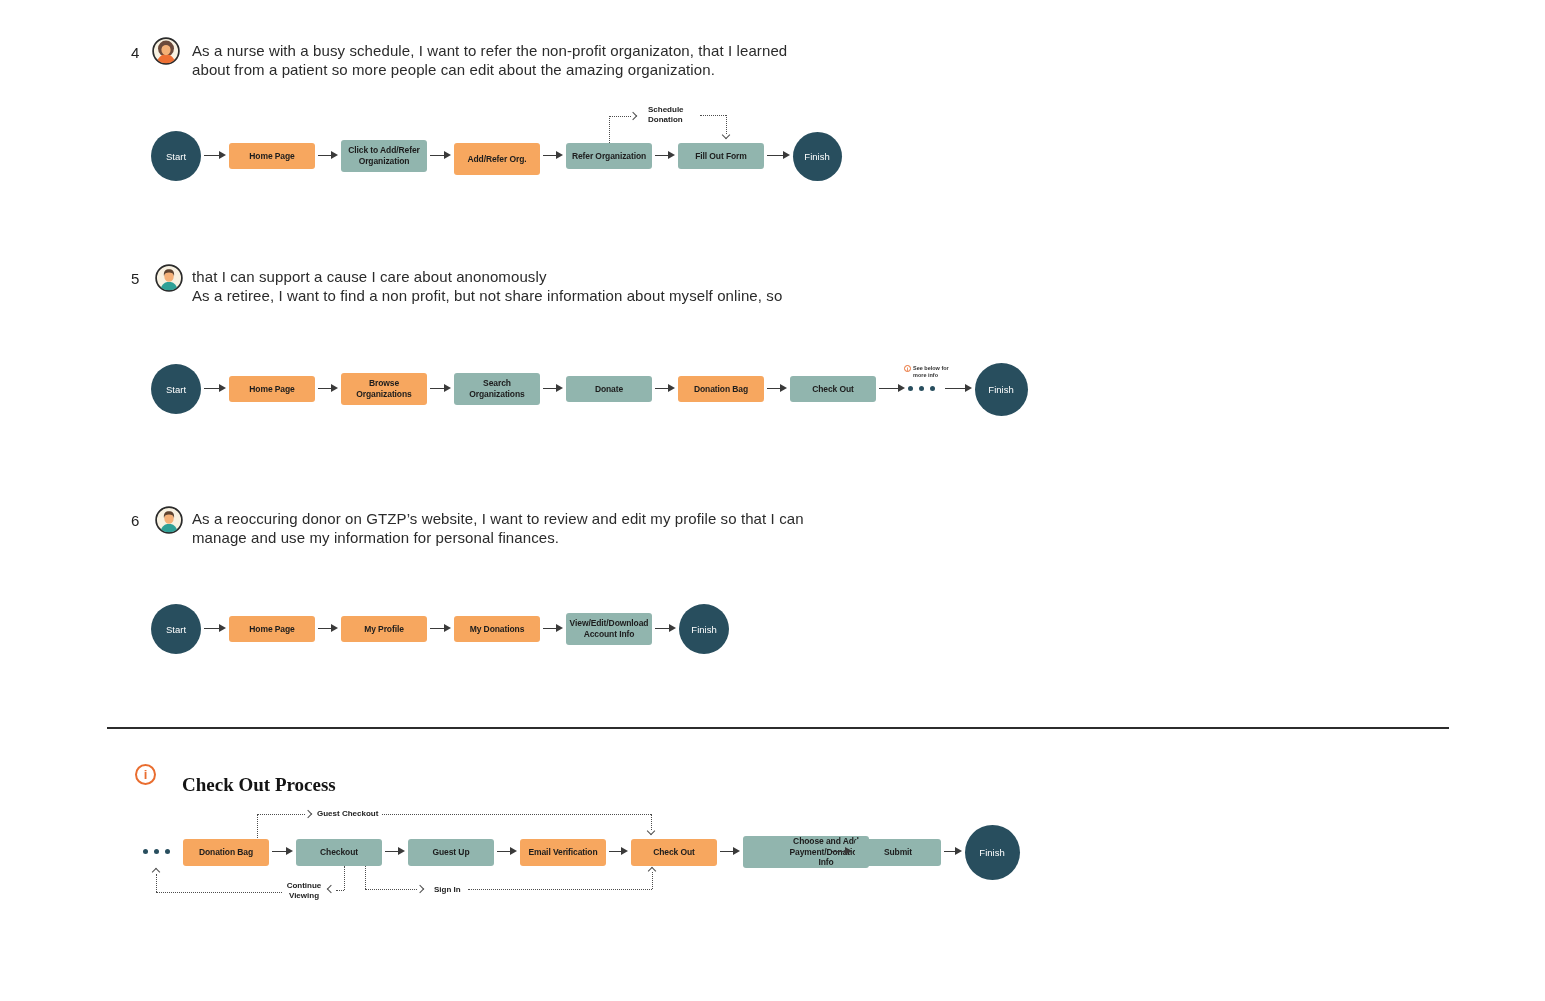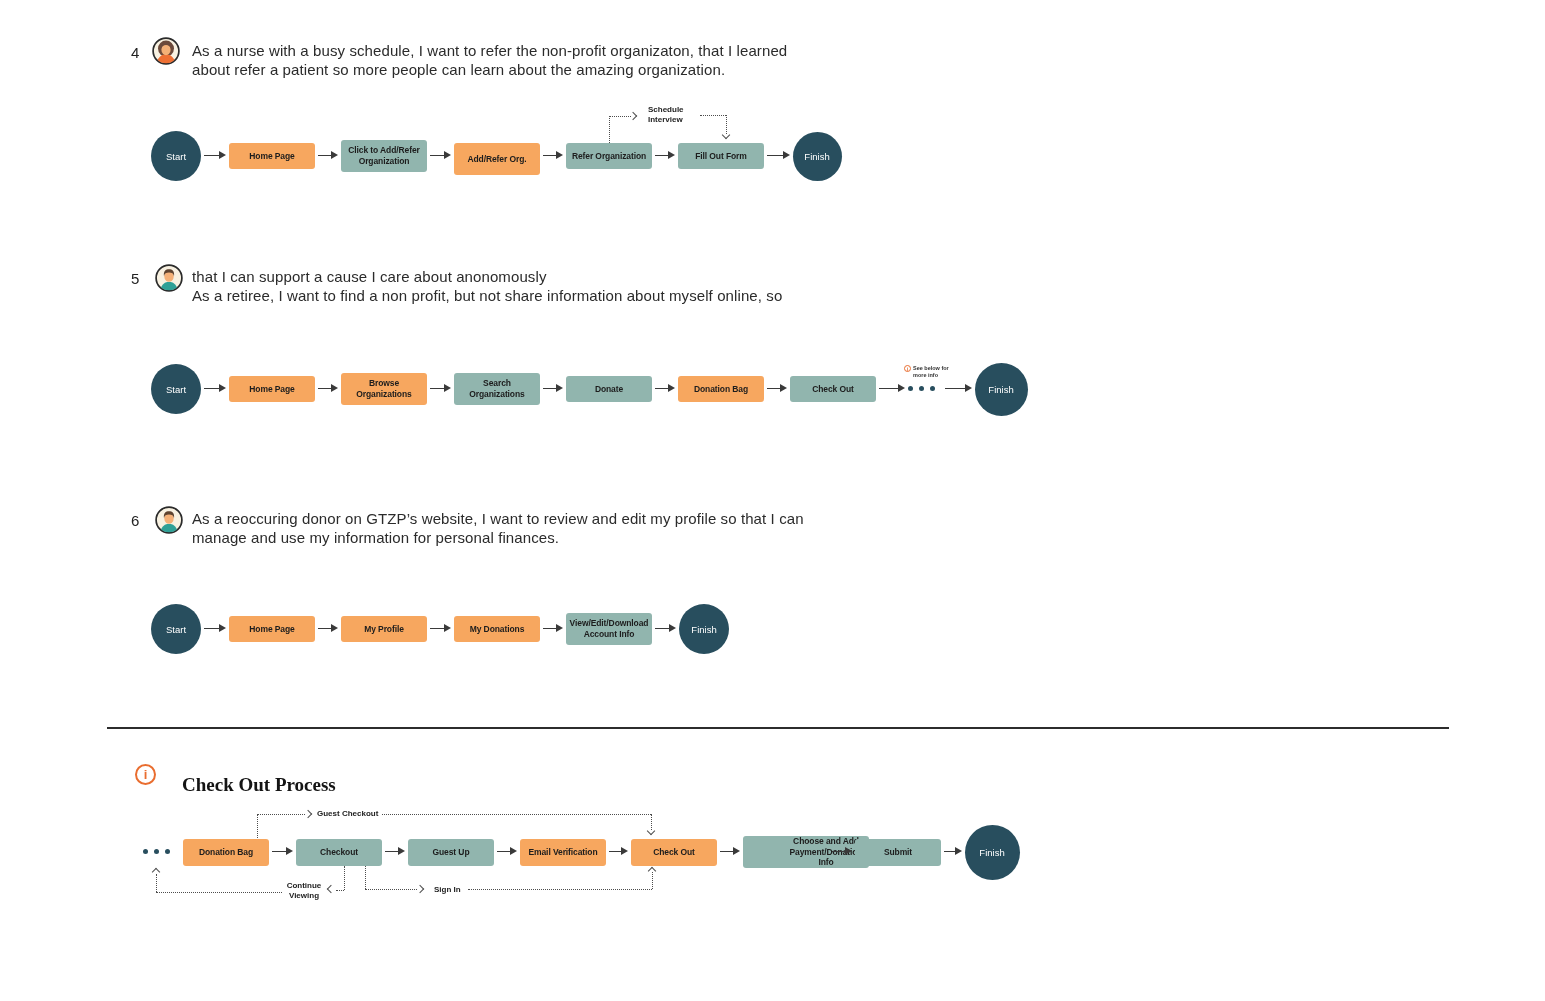--- a/index.html
+++ b/index.html
@@ -66,21 +66,21 @@
       <g clip-path="url(#av1)">
         <circle cx="14" cy="11.6" r="8" fill="#6C4A3B"></circle>
         <path d="M4 28 C6 19 10 17.5 14 17.5 C18 17.5 22 19 24 28 Z" fill="#EE6F33"></path>
         <ellipse cx="14" cy="12.8" rx="4.6" ry="5.4" fill="#F4B077"></ellipse>
         <path d="M9.2 11.5 C8.6 7 11 5.6 14 5.6 C17 5.6 19.4 7 18.8 11.5 C18.2 8.8 16.6 8.1 14 8.1 C11.4 8.1 9.8 8.8 9.2 11.5 Z" fill="#6C4A3B"></path>
       </g>
     </svg>
   </span>
   <div class="story-text" style="left:192px;top:42px">
     <div>As a nurse with a busy schedule, I want to refer the non-profit organizaton, that I learned</div>
-    <div>about refer a patient so more people can learn about the amazing organization.</div>
+    <div>about from a patient so more people can edit about the amazing organization.</div>
   </div>
 
   <span class="story-num" style="left:131px;top:270px">5</span>
   <span class="avatar" style="left:155px;top:264px">
     <svg width="28" height="28" viewBox="0 0 28 28">
       <defs>
           <clipPath id="av2">
             <circle cx="14" cy="14" r="12.2"></circle>
           </clipPath>
         </defs>
@@ -115,21 +115,21 @@
   </span>
   <div class="story-text" style="left:192px;top:510px">
     <div>As a reoccuring donor on GTZP’s website, I want to review and edit my profile so that I can</div>
     <div>manage and use my information for personal finances.</div>
   </div>
 
   <div class="dotv" style="left:609px;top:116px;height:27px"></div>
   <div class="doth" style="left:609px;top:116px;width:22px"></div>
   <span class="chev r" style="left:630px;top:113px"></span>
   <div class="ann" style="left:648px;top:105px">Schedule
-Interview</div>
+Donation</div>
   <div class="doth" style="left:700px;top:115px;width:26px"></div>
   <div class="dotv" style="left:726px;top:115px;height:19px"></div>
   <span class="chev d" style="left:723px;top:132px"></span>
 
   <span class="mini-ring" style="left:904px;top:365px">i</span>
   <div class="mini-note" style="left:913px;top:365px">See below for
 more info</div>
 
   <div class="divider"></div>
 

